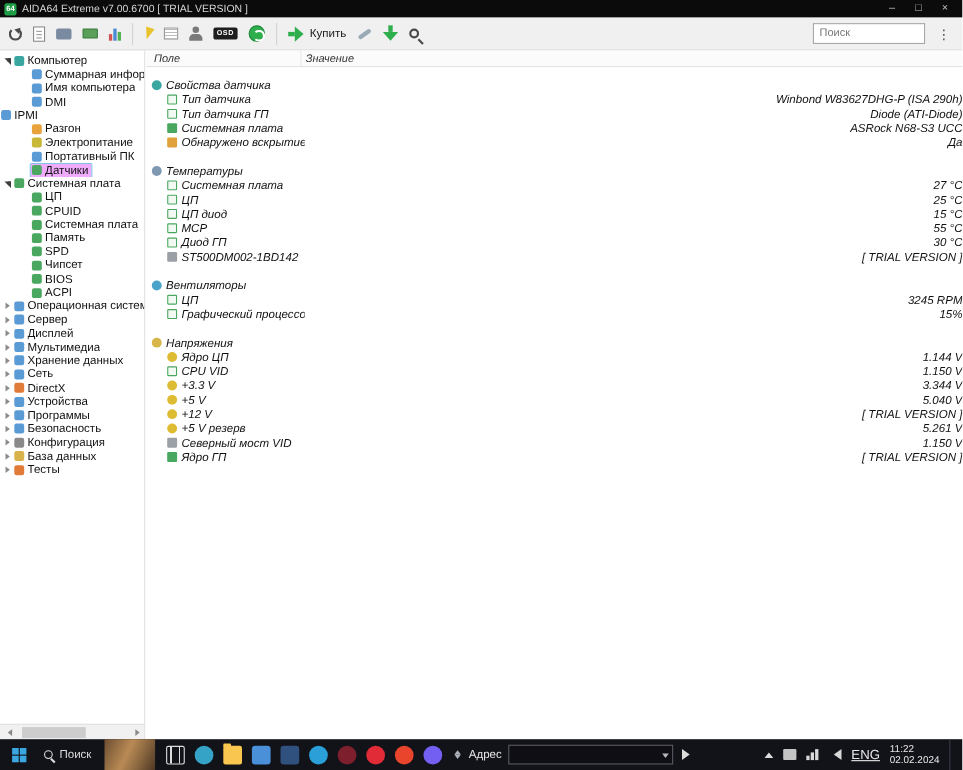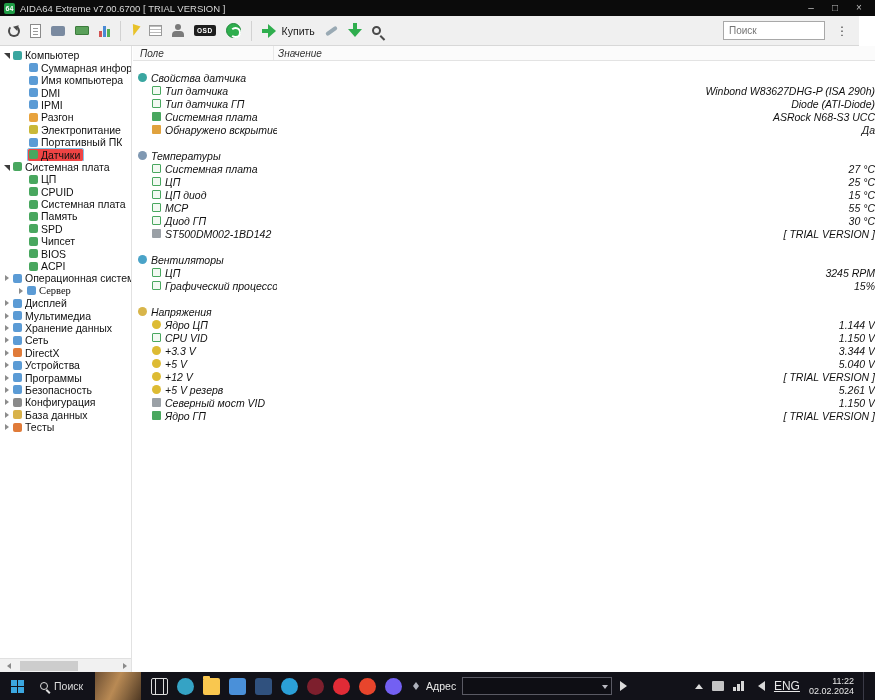--- a/index.html
+++ b/index.html
@@ -9,21 +9,21 @@
   
   .titlebar { position:absolute; top:0; left:0; right:0; height:16px; background:#0b0b0b;
     color:#d6d6d6; display:flex; align-items:center; padding:0 4px; gap:5px; font-size:9.5px; }
   .applogo { width:11px; height:11px; background:#1f9d46; color:#fff; font-size:7px; font-weight:bold;
     display:flex; align-items:center; justify-content:center; border-radius:2px; flex:0 0 11px; }
   .apptitle { flex:1; white-space:nowrap; overflow:hidden; }
   .wincontrols { display:flex; }
   .wbtn { width:24px; text-align:center; color:#bdbdbd; font-size:10px; line-height:16px; }
 
   
-  .toolbar { position:absolute; top:16px; left:0; right:16px; height:30px; background:#f0f0f0;
+  .toolbar { position:absolute; top:16px; left:0; right:0; height:30px; background:#f0f0f0;
     border-bottom:1px solid #d8d8d8; display:flex; align-items:center; padding:0 8px; gap:10px; }
   .ti { height:20px; display:inline-flex; align-items:center; justify-content:center; position:relative; }
   .tsep { width:1px; height:20px; background:#d2d2d2; }
   .ic-refresh { width:12px; height:12px; border:2px solid #4a4a4a; border-radius:50%; border-top-color:transparent; position:relative; }
   .ic-refresh::after { content:''; position:absolute; top:-5px; right:-3px; border:3px solid transparent; border-bottom:5px solid #4a4a4a; transform:rotate(45deg); }
   .ic-doc { width:11px; height:14px; background:#fff; border:1px solid #8a8a8a; position:relative; }
   .ic-doc::after { content:''; position:absolute; left:2px; top:3px; width:5px; height:1px; background:#999;
     box-shadow:0 3px 0 #999, 0 6px 0 #999; }
   .ic-video { width:14px; height:10px; background:#7a8aa0; border-radius:2px; }
   .ic-keyboard { width:14px; height:9px; background:#5aa05a; border-radius:1px; border:1px solid #3c7c3c; }
@@ -58,21 +58,21 @@
   .sidebar { position:absolute; top:46px; left:0; width:132px; bottom:28px; background:#fff;
     border-right:1px solid #e2e2e2; display:flex; flex-direction:column; }
   .tree { flex:1; overflow:hidden; padding-top:3px; }
   .titem { height:12.4px; display:flex; align-items:flex-end; font-size:10.5px; white-space:nowrap; overflow:hidden; }
   .twisty { width:10px; height:10px; position:relative; flex:0 0 10px; }
   .twisty.exp::after { content:''; position:absolute; left:2px; top:2px; width:0; height:0;
     border:3.5px solid transparent; border-top-color:#3c3c3c; border-right-color:#3c3c3c; }
   .twisty.col::after { content:''; position:absolute; left:3px; top:1px; width:0; height:0;
     border:3.5px solid transparent; border-left:4.5px solid #8c8c8c; }
   .irow { display:flex; align-items:center; gap:3px; padding:0 3px 0 1px; height:12px; border-radius:1px; }
-  .titem.sel .irow { background:#ef4444; outline:1px solid #84c3e8; }
+  .titem.sel .irow { background:#f0abfc; outline:1px solid #84c3e8; }
   .ticon { width:9px; height:9px; border-radius:2px; flex:0 0 9px; }
   .tlabel { overflow:hidden; }
 
   .sb-hscroll { height:14px; background:#f1f1f1; border-top:1px solid #e0e0e0; display:flex; align-items:center; }
   .sb-arrow { width:14px; height:14px; position:relative; }
   .sb-arrow.left::after { content:''; position:absolute; left:4px; top:4px; border:3.5px solid transparent; border-right:4.5px solid #8a8a8a; }
   .sb-arrow.right::after { content:''; position:absolute; left:6px; top:4px; border:3.5px solid transparent; border-left:4.5px solid #8a8a8a; }
   .sb-track { flex:1; height:100%; position:relative; }
   .sb-thumb { position:absolute; left:6px; top:2px; width:58px; height:10px; background:#cdcdcd; }
 
@@ -115,21 +115,21 @@
   .addr-input { width:150px; height:18px; background:#0e0e14; border:1px solid #5a5a64; position:relative; }
   .addr-input .dd { position:absolute; right:3px; top:7px; border:3.5px solid transparent; border-top:4px solid #b8b8c0; }
   .tb-go { width:0; height:0; border:5px solid transparent; border-left:7px solid #dcdcdc; margin-left:2px; }
   .tb-tray { margin-left:auto; display:flex; align-items:center; gap:9px; height:100%; padding-right:5px; }
   .chev-up { width:0; height:0; border:4px solid transparent; border-bottom:5px solid #dcdcdc; margin-top:-3px; }
   .tico { width:12px; height:10px; background:#d8d8d8; border-radius:1px; opacity:.9; }
   .net { display:flex; align-items:flex-end; gap:1.5px; height:10px; }
   .net i { width:2.5px; background:#d8d8d8; display:block; }
   .vol { width:0; height:0; border:5px solid transparent; border-right:7px solid #d8d8d8; }
   .tb-lang { font-size:12px;text-decoration:underline; }
-  .tb-clock { display:flex; flex-direction:column; align-items:flex-end; font-size:9px; line-height:10.5px; }
+  .tb-clock { display:flex; flex-direction:column; align-items:flex-start; font-size:9px; line-height:10.5px; }
   .tb-notif { width:7px; height:100%; border-left:1px solid #3a3a46; }
 </style>
 </head>
 <body>
 
 <div class="titlebar">
   <span class="applogo">64</span>
   <span class="apptitle">AIDA64 Extreme v7.00.6700  [ TRIAL VERSION ]</span>
   <span class="wincontrols">
     <span class="wbtn">–</span>
@@ -214,21 +214,21 @@
           <span class="ticon" style="background: rgb(91, 155, 213);"></span>
           <span class="tlabel">Имя компьютера</span>
         </span>
       </div>
       <div class="titem" style="padding-left: 28px;">
         <span class="irow">
           <span class="ticon" style="background: rgb(91, 155, 213);"></span>
           <span class="tlabel">DMI</span>
         </span>
       </div>
-      <div class="titem" style="padding-left: 28px;">
+      <div class="titem" style="">
         <span class="irow">
           <span class="ticon" style="background: rgb(91, 155, 213);"></span>
           <span class="tlabel">IPMI</span>
         </span>
       </div>
       <div class="titem" style="padding-left: 28px;">
         <span class="irow">
           <span class="ticon" style="background: rgb(232, 163, 61);"></span>
           <span class="tlabel">Разгон</span>
         </span>
@@ -306,21 +306,21 @@
           <span class="tlabel">ACPI</span>
         </span>
       </div>
       <div class="titem" style="padding-left: 2px;">
         <span class="twisty col"></span>
         <span class="irow">
           <span class="ticon" style="background: rgb(91, 155, 213);"></span>
           <span class="tlabel">Операционная система</span>
         </span>
       </div>
-      <div class="titem" style="padding-left: 16px; font-family: Liberation Serif, serif;">
+      <div class="titem" style="padding-left: 2px;">
         <span class="twisty col"></span>
         <span class="irow">
           <span class="ticon" style="background: rgb(91, 155, 213);"></span>
           <span class="tlabel">Сервер</span>
         </span>
       </div>
       <div class="titem" style="padding-left: 2px;">
         <span class="twisty col"></span>
         <span class="irow">
           <span class="ticon" style="background: rgb(91, 155, 213);"></span>

